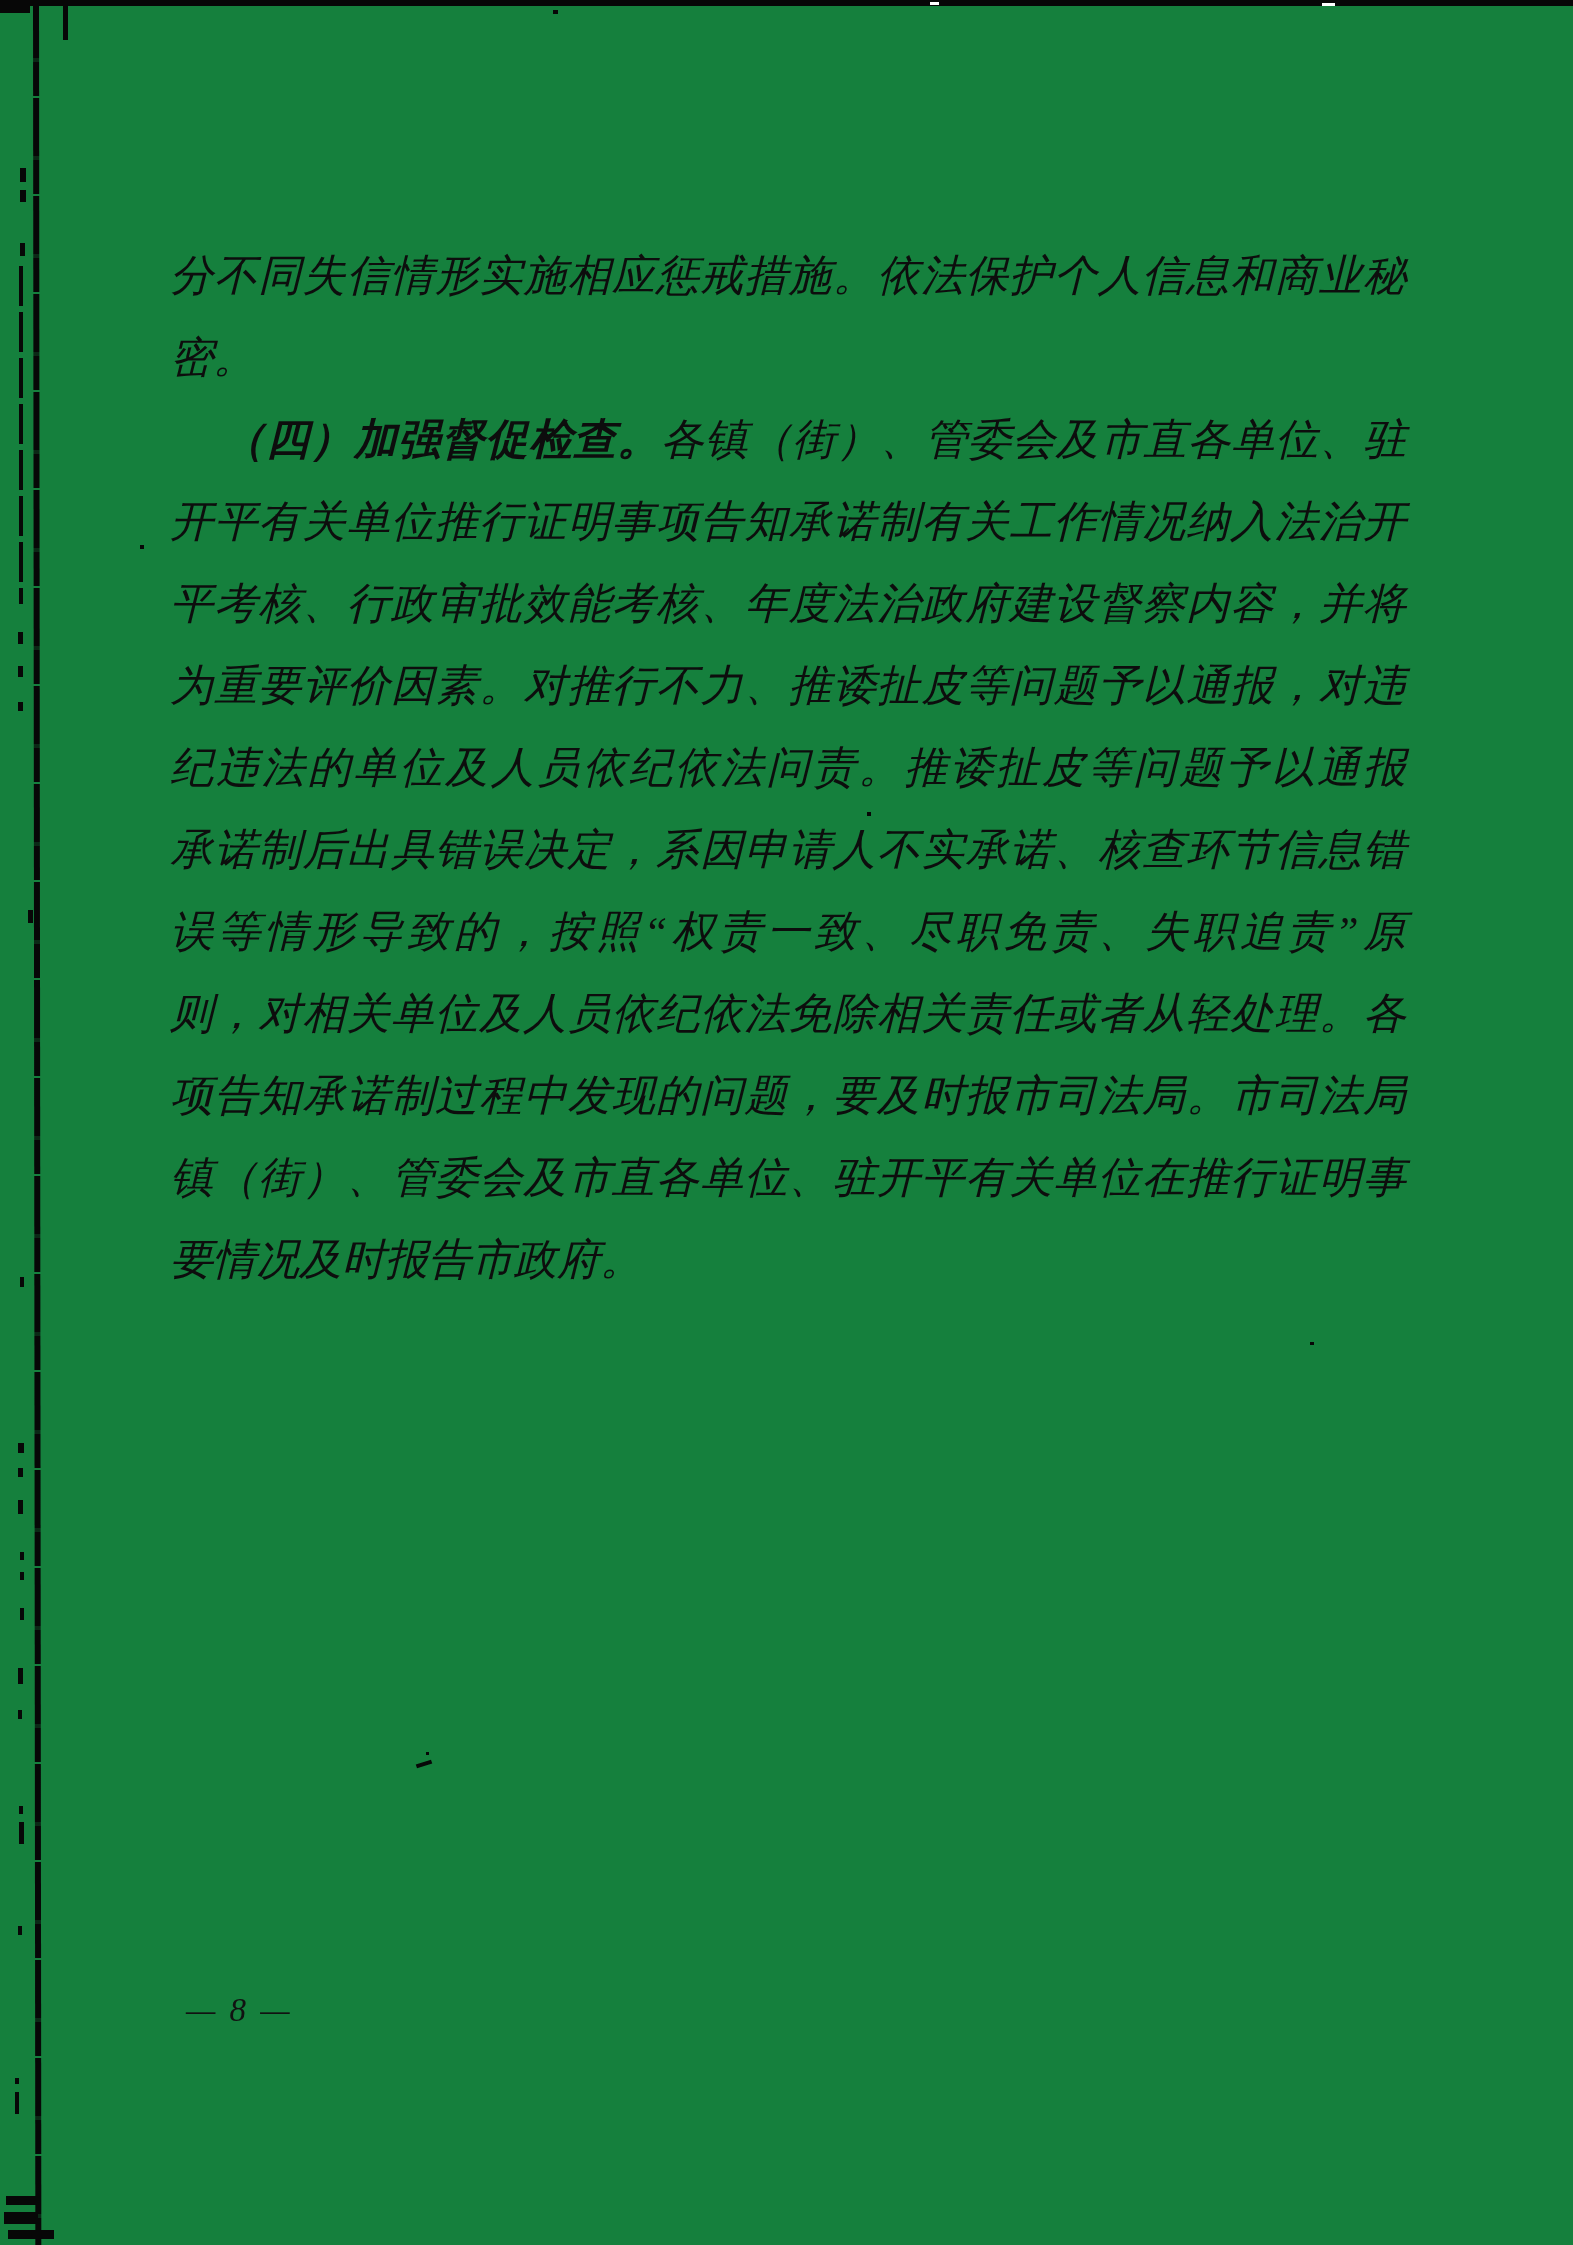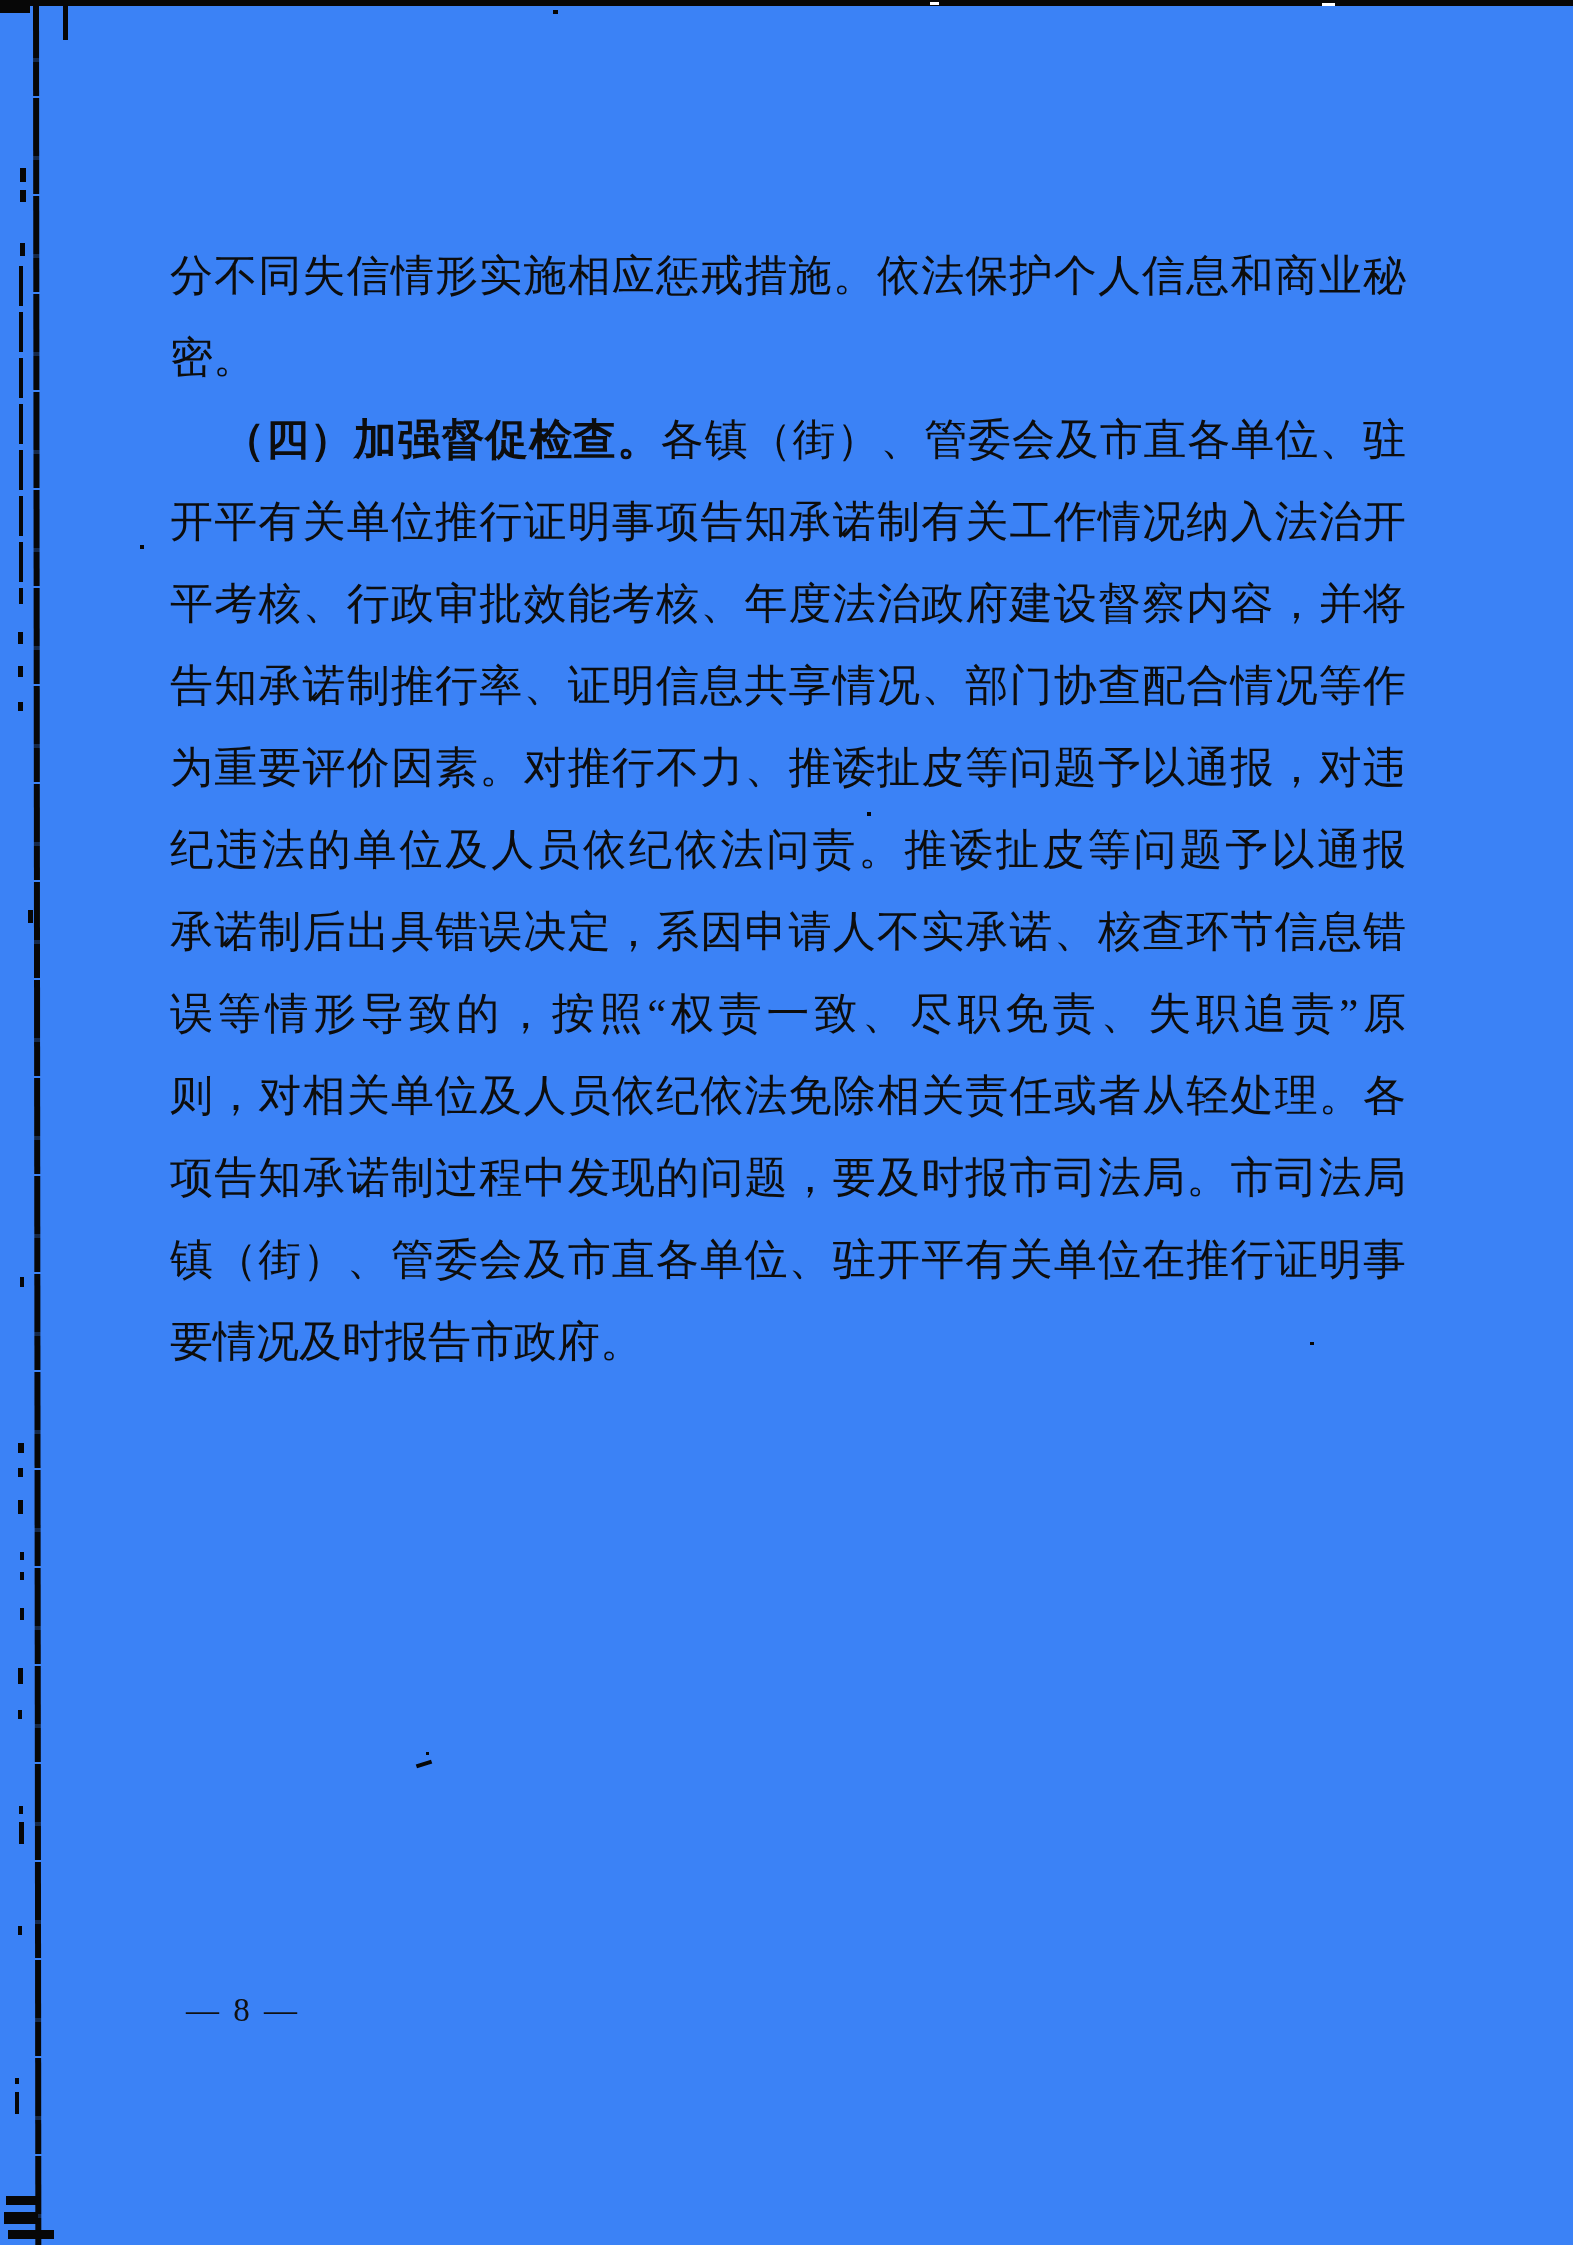--- a/index.html
+++ b/index.html
@@ -1,21 +1,21 @@
 <!DOCTYPE html>
 <html><head>
 <meta charset="utf-8">
 <style>
   html,body{margin:0;padding:0;}
   body{
     width:1573px;height:2245px;background:#ffffff;position:relative;
     font-family:"Liberation Serif","DejaVu Serif",serif;
     overflow:hidden;
   }
-  .page{position:absolute;left:0;top:0;width:1573px;height:2245px;background:#3b82f6;overflow:hidden;}
+  .page{position:absolute;left:0;top:0;width:1573px;height:2245px;background:#15803d;overflow:hidden;font-style:italic;}
   .content{
     position:absolute;left:170px;top:235px;width:1236px;
     font-size:43px;line-height:82px;color:#0d0d0d;
   }
   .line{height:82px;text-align:justify;text-align-last:justify;word-break:break-all;}
   .line.flush{text-align:left;text-align-last:left;}
   .line.indent{text-indent:52px;}
   .bold{font-weight:bold;margin-top:12px;}
   .footer{
     position:absolute;left:186px;top:1992px;
@@ -81,21 +81,20 @@
   <div class="art" style="left:1310px;top:1342px;width:4px;height:3px"></div>
   <div class="art" style="left:426px;top:1752px;width:3px;height:3px"></div>
   <div class="art" style="left:416px;top:1762px;width:16px;height:4px;transform:rotate(-18deg)"></div>
 
   <div class="content">
     <div class="line">分不同失信情形实施相应惩戒措施。依法保护个人信息和商业秘</div>
     <div class="line flush">密。</div>
     <div class="line indent"><span class="bold">（四）加强督促检查。</span><span>各镇（街）、管委会及市直各单位、驻</span></div>
     <div class="line">开平有关单位推行证明事项告知承诺制有关工作情况纳入法治开</div>
     <div class="line">平考核、行政审批效能考核、年度法治政府建设督察内容，并将</div>
-    <div class="line">告知承诺制推行率、证明信息共享情况、部门协查配合情况等作</div>
     <div class="line">为重要评价因素。对推行不力、推诿扯皮等问题予以通报，对违</div>
     <div class="line">纪违法的单位及人员依纪依法问责。推诿扯皮等问题予以通报</div>
     <div class="line">承诺制后出具错误决定，系因申请人不实承诺、核查环节信息错</div>
     <div class="line">误等情形导致的，按照“权责一致、尽职免责、失职追责”原</div>
     <div class="line">则，对相关单位及人员依纪依法免除相关责任或者从轻处理。各</div>
     <div class="line">项告知承诺制过程中发现的问题，要及时报市司法局。市司法局</div>
     <div class="line">镇（街）、管委会及市直各单位、驻开平有关单位在推行证明事</div>
     <div class="line flush">要情况及时报告市政府。</div>
   </div>
 

